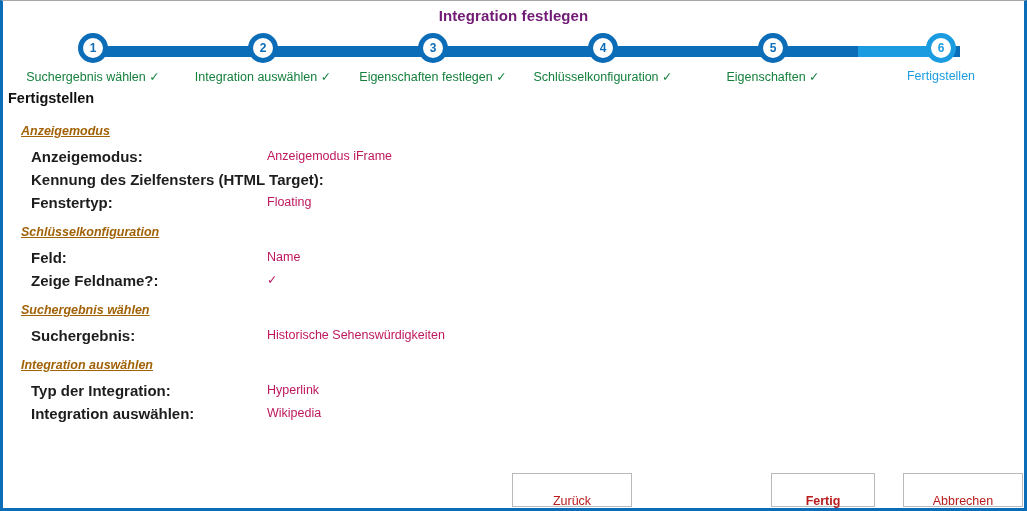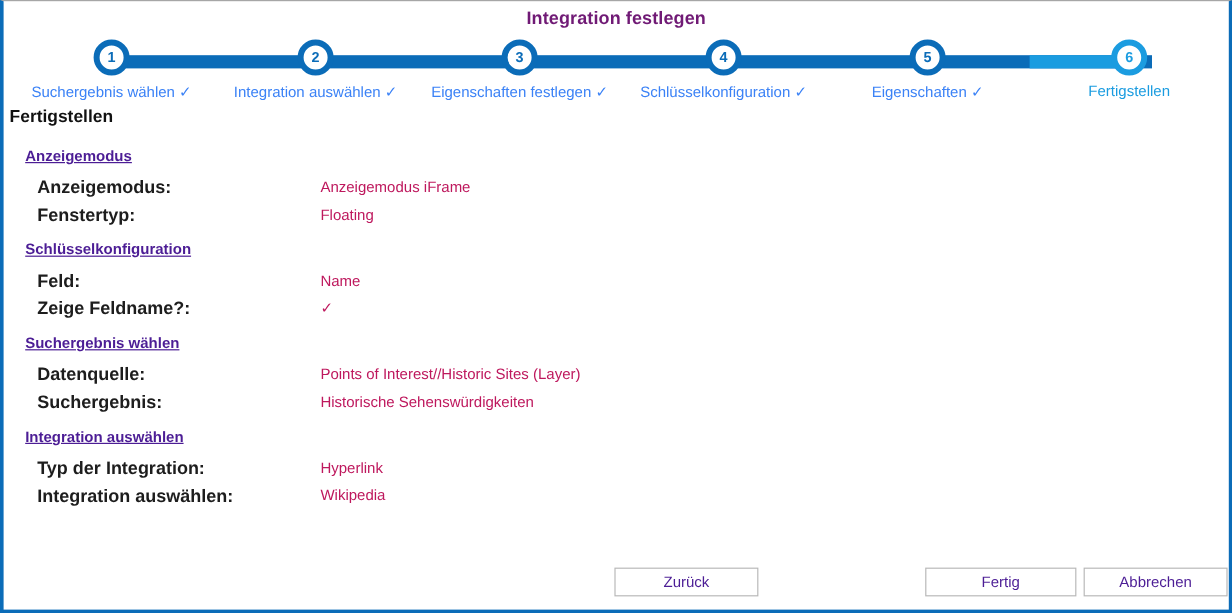--- a/index.html
+++ b/index.html
@@ -85,21 +85,21 @@
     position: relative;
     z-index: 3;
   }
   .step.current .bubble {
     border-color: #1b9ce0;
     color: #1b9ce0;
   }
   .step .step-label {
     margin-top: 6px;
     font-size: 12.5px;
-    color: #3b82f6;
+    color: #15803d;
     white-space: nowrap;
   }
   .step.current .step-label {
     color: #1b9ce0;
   }
 
   
   .page-heading {
     position: absolute;
     top: 89px;
@@ -115,24 +115,25 @@
     left: 0;
     right: 0;
   }
   .section {
     margin-bottom: 8px;
   }
   .section-title {
     margin-left: 18px;
     font-size: 12.5px;
     font-weight: bold;
-    color: #4c1d95;
+    color: #a16207;
     text-decoration: underline;
     display: inline-block;
     padding-bottom: 1px;
+    font-style: italic;
   }
   .rows {
     margin-top: 6px;
   }
   .row {
     position: relative;
     height: 23px;
     line-height: 23px;
   }
   .row .key {
@@ -162,26 +163,26 @@
   .btn {
     position: absolute;
     top: 0;
     height: 24px;
     line-height: 22px;
     box-sizing: border-box;
     background: #ffffff;
     border: 1px solid #b9b9b9;
     font-family: "Liberation Sans", sans-serif;
     font-size: 12.5px;
-    color: #4c1d95;
+    color: #b91c1c;
     cursor: pointer;
-    padding: 0;
+    padding: 16px;
   }
   .btn-back   { left: 509px; width: 120px; }
-  .btn-finish { left: 768px; width: 126px; }
+  .btn-finish { left: 768px; width: 104px; font-weight: bold; }
   .btn-cancel { left: 900px; width: 120px; }
 </style>
 </head>
 <body>
 
 <div class="wizard">
 
   <div class="wizard-title">Integration festlegen</div>
 
   <div class="stepper">
@@ -217,39 +218,39 @@
 
   <div class="page-heading">Fertigstellen</div>
 
   <div class="summary" id="summary-host">
       <div class="section"><div class="section-title">Anzeigemodus</div><div class="rows">
           <div class="row">
             <span class="key">Anzeigemodus:</span>
             <span class="val">Anzeigemodus iFrame</span>
           </div>
           <div class="row">
+            <span class="key">Kennung des Zielfensters (HTML Target):</span>
+            <span class="val"></span>
+          </div>
+          <div class="row">
             <span class="key">Fenstertyp:</span>
             <span class="val">Floating</span>
           </div>
         </div></div>
       <div class="section"><div class="section-title">Schlüsselkonfiguration</div><div class="rows">
           <div class="row">
             <span class="key">Feld:</span>
             <span class="val">Name</span>
           </div>
           <div class="row">
             <span class="key">Zeige Feldname?:</span>
             <span class="val">✓</span>
           </div>
         </div></div>
       <div class="section"><div class="section-title">Suchergebnis wählen</div><div class="rows">
-          <div class="row">
-            <span class="key">Datenquelle:</span>
-            <span class="val">Points of Interest//Historic Sites (Layer)</span>
-          </div>
           <div class="row">
             <span class="key">Suchergebnis:</span>
             <span class="val">Historische Sehenswürdigkeiten</span>
           </div>
         </div></div>
       <div class="section"><div class="section-title">Integration auswählen</div><div class="rows">
           <div class="row">
             <span class="key">Typ der Integration:</span>
             <span class="val">Hyperlink</span>
           </div>

